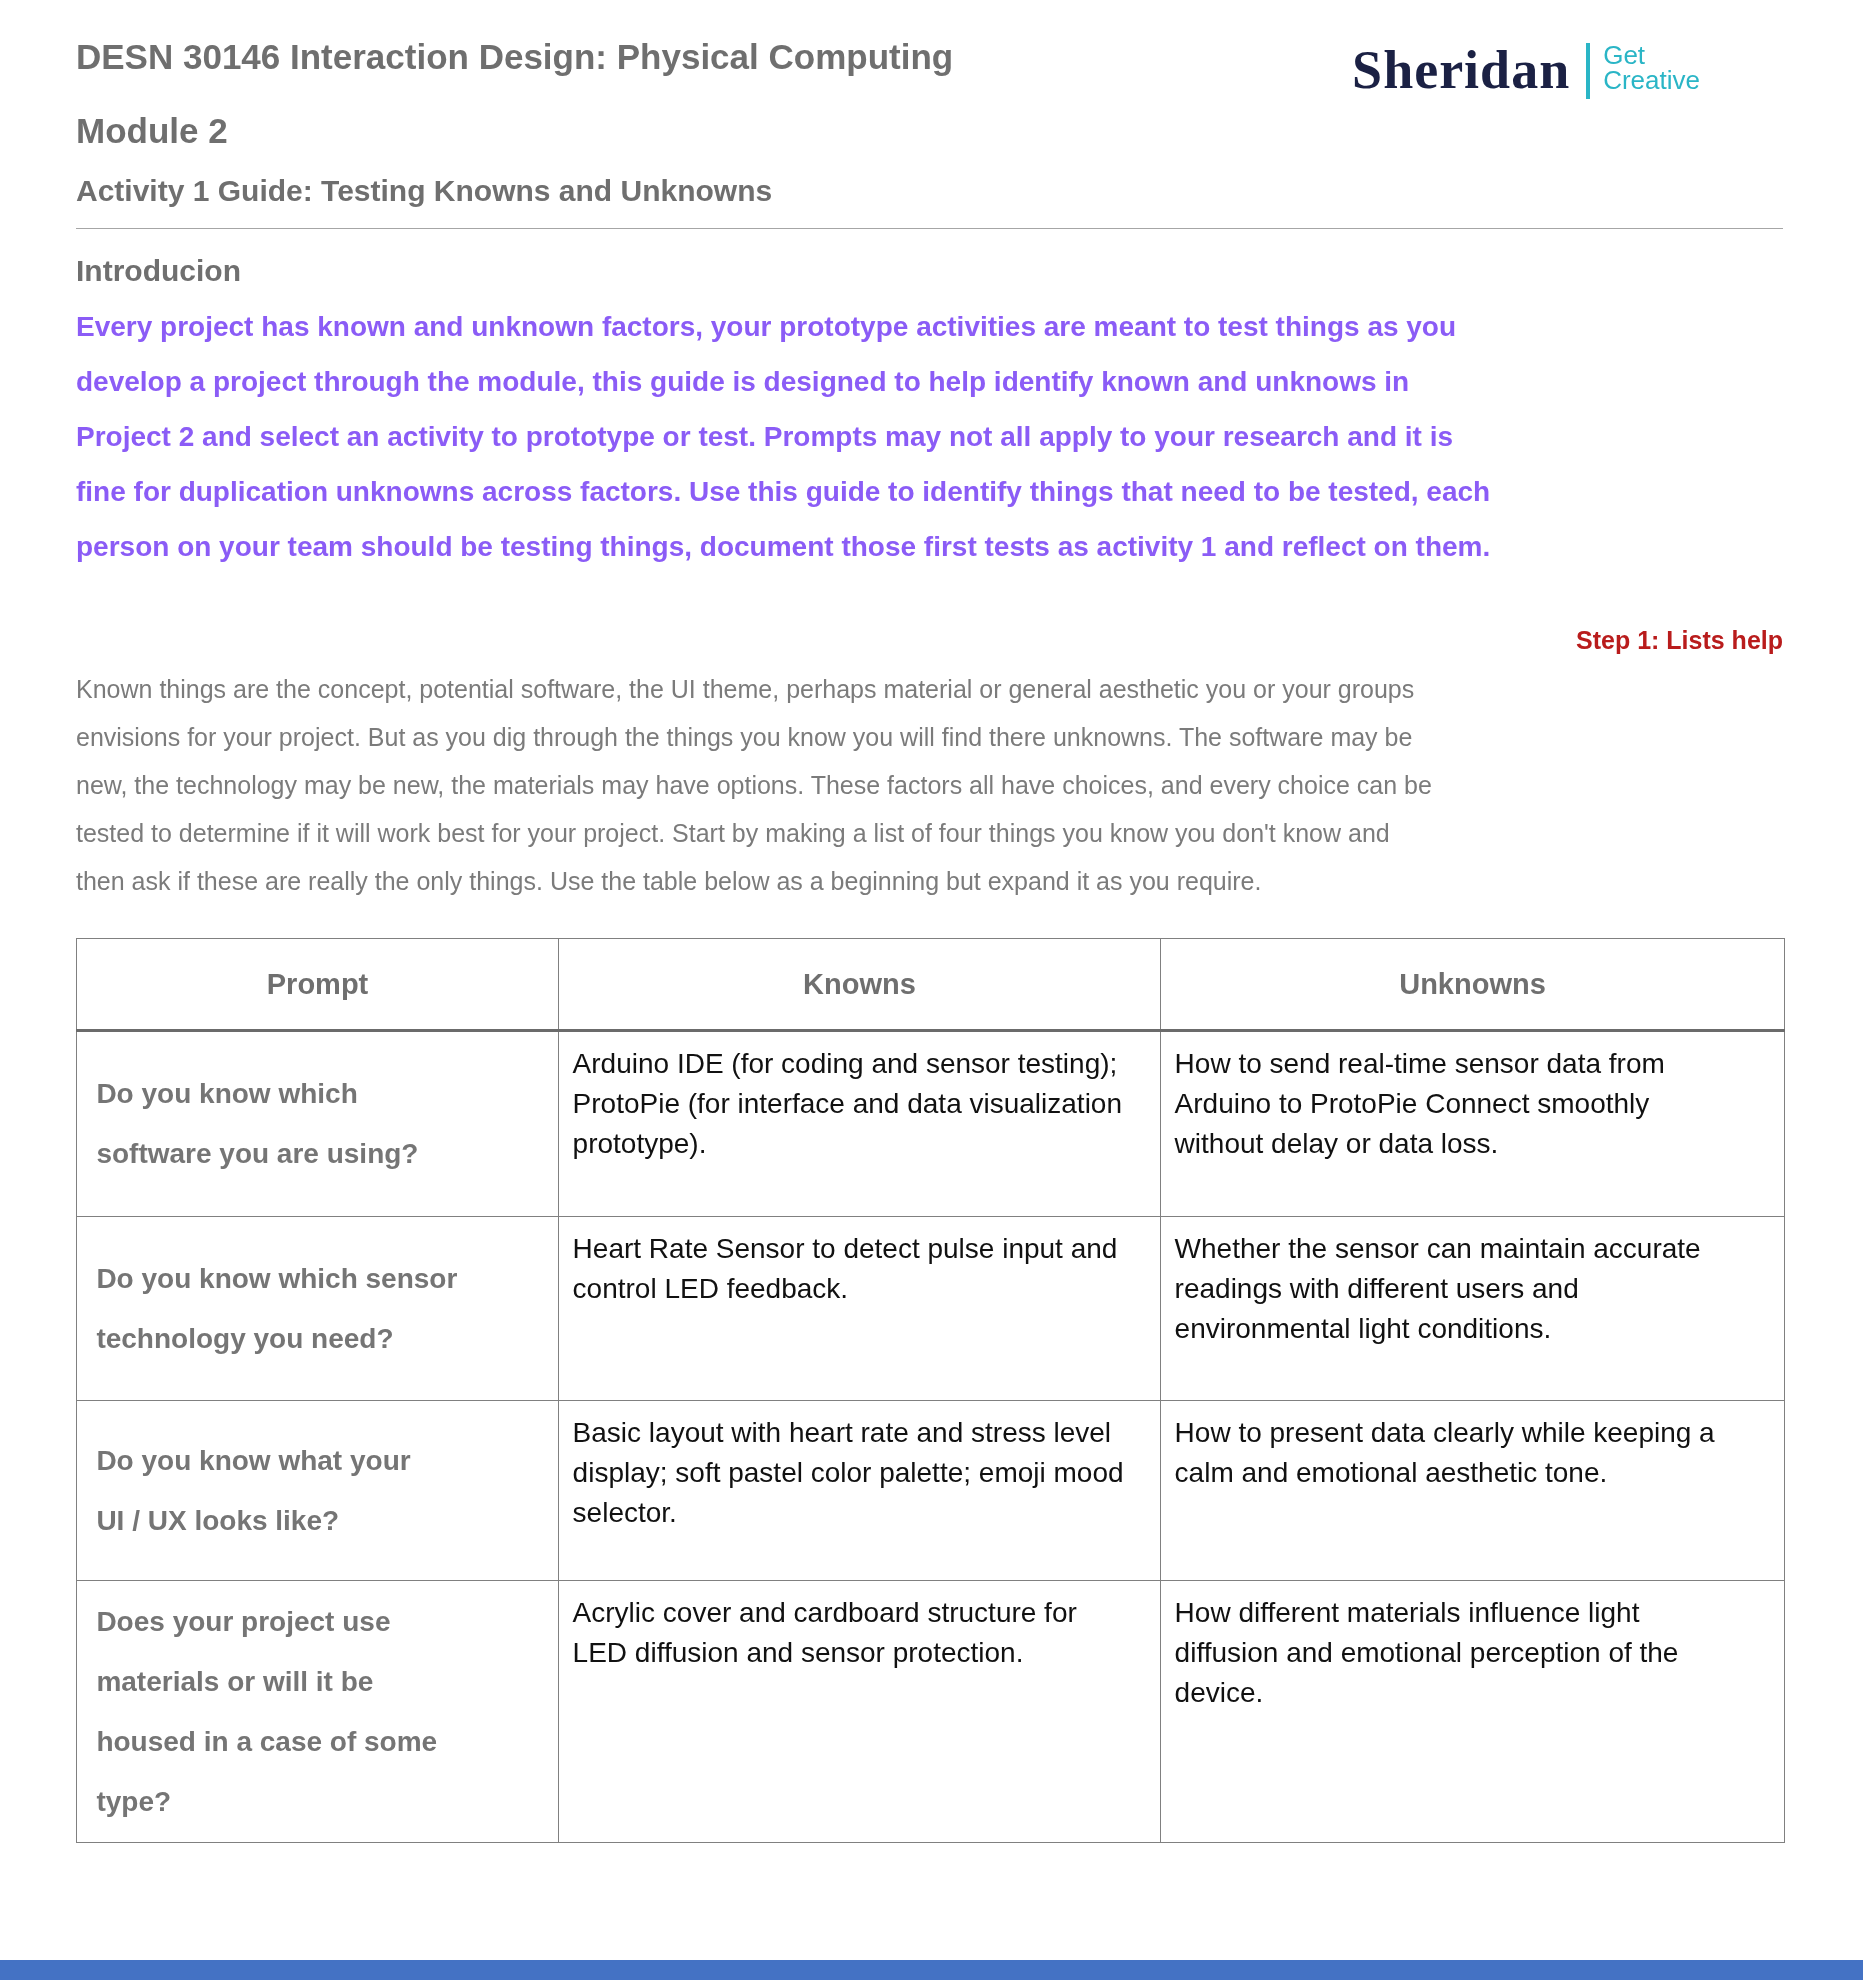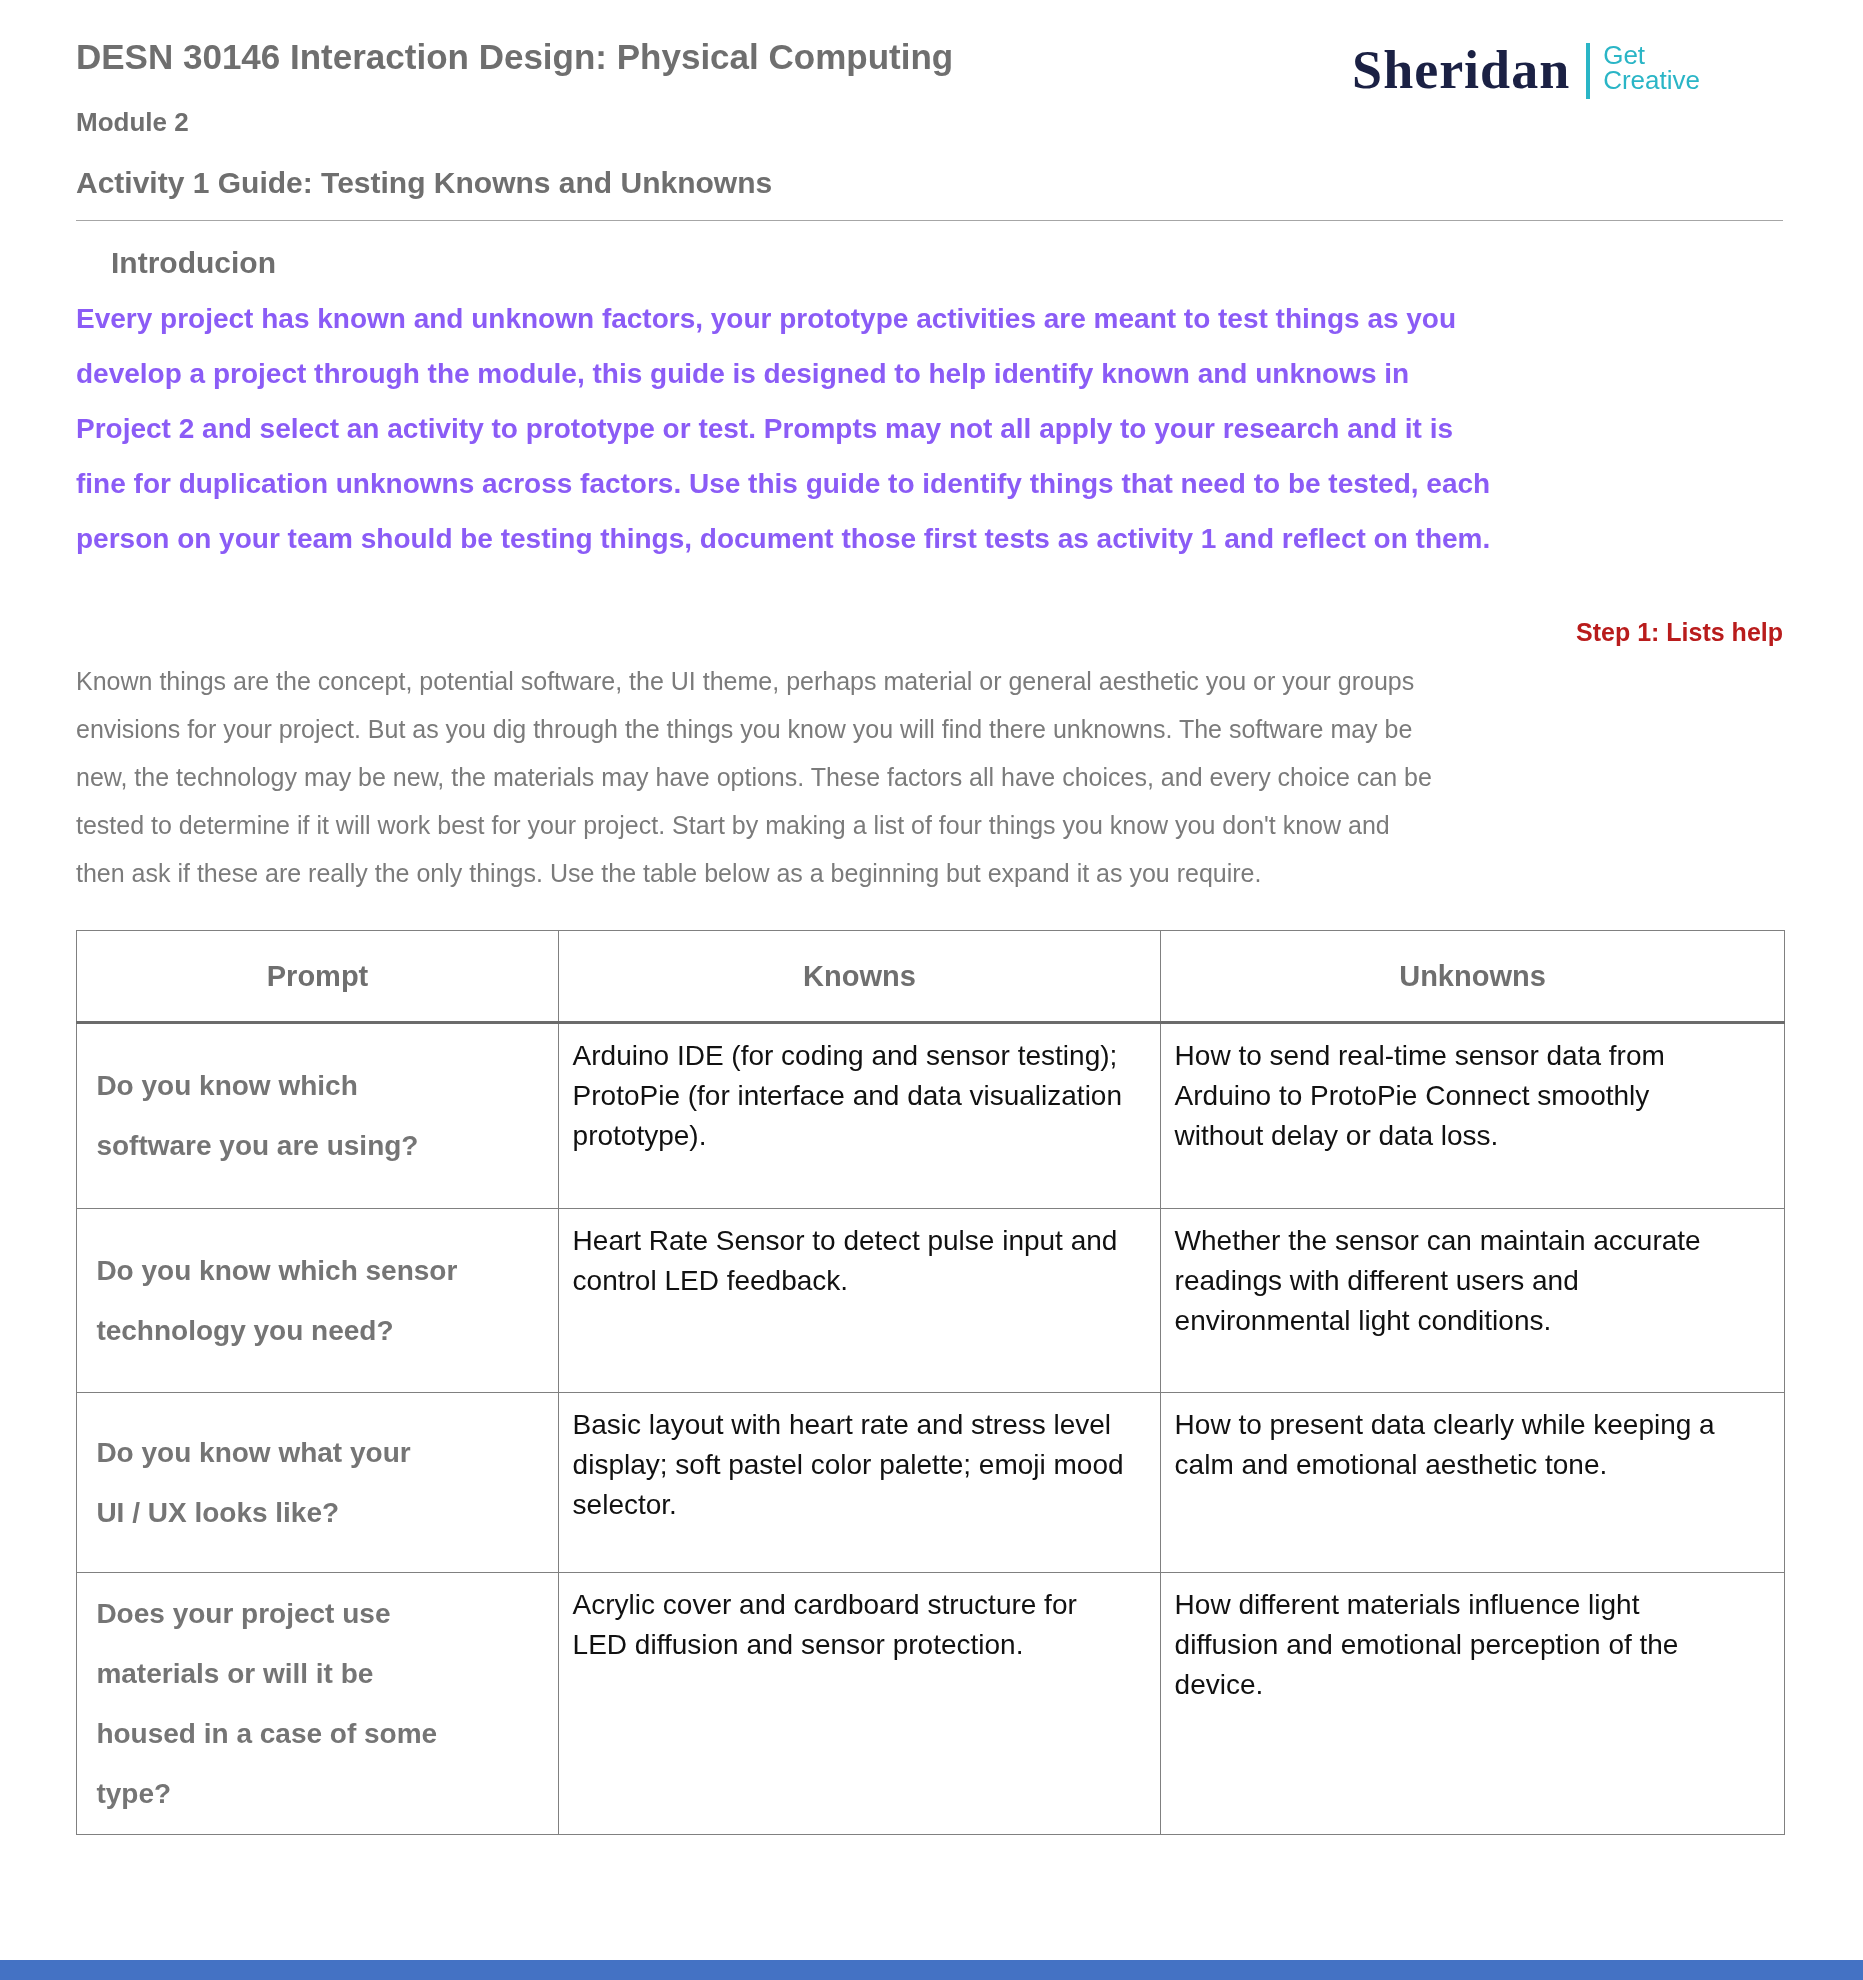--- a/index.html
+++ b/index.html
@@ -23,25 +23,25 @@
     align-items: flex-start;
   }
   .title-block { flex: 1; }
   .course-title {
     font-size: 35px;
     font-weight: bold;
     color: #6F6F6F;
     line-height: 43px;
   }
   .module-title {
-    font-size: 26px;
+    font-size: 35px;
     font-weight: bold;
     color: #6F6F6F;
     line-height: 43px;
-    margin-top: 23px;
+    margin-top: 31px;
   }
   .activity-title {
     font-size: 30px;
     font-weight: bold;
     color: #6F6F6F;
     line-height: 39px;
     margin-top: 19.4px;
   }
   .logo {
     display: flex;
@@ -75,21 +75,20 @@
     border-top: 1.9px solid #A6A6A6;
     margin-top: 17.5px;
   }
 
   
   .intro-heading {
     font-size: 30px;
     font-weight: bold;
     color: #6F6F6F;
     margin-top: 25px;
-    margin-left: 35px;
   }
   .intro-body {
     margin-top: 11.6px;
     font-size: 28px;
     font-weight: bold;
     color: #8b5cf6;
     line-height: 55px;
     white-space: pre-line;
   }
 

